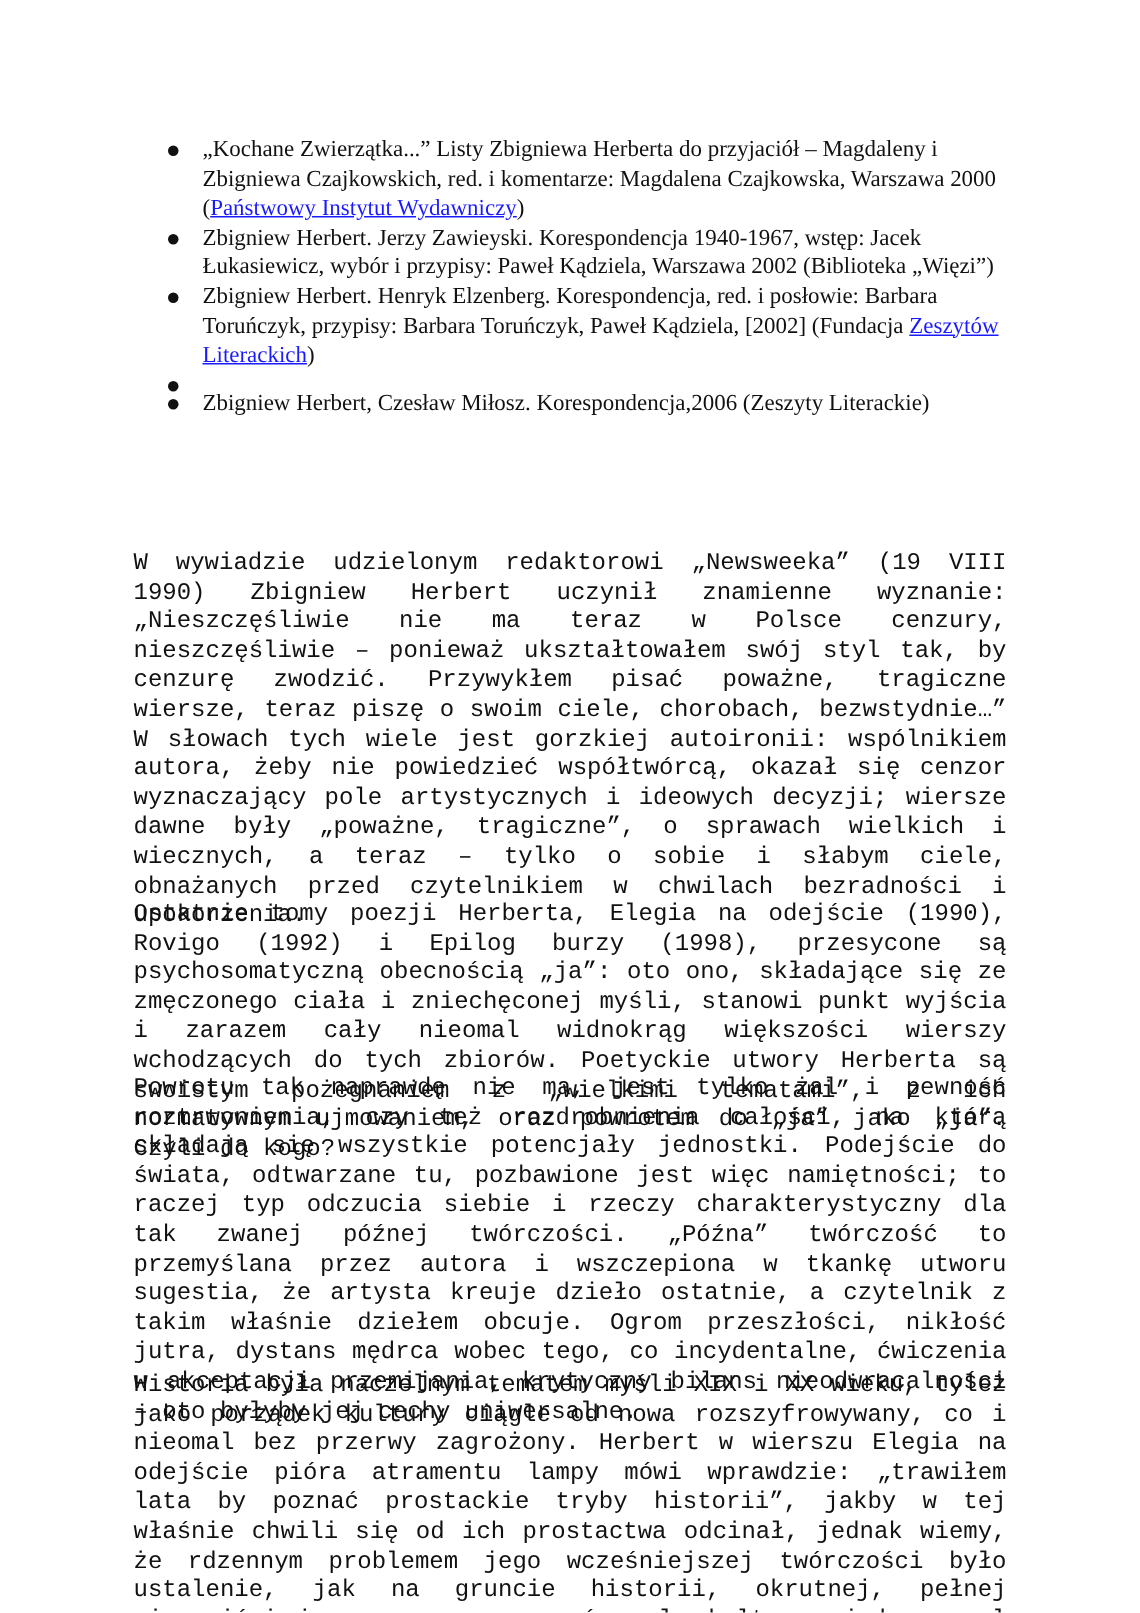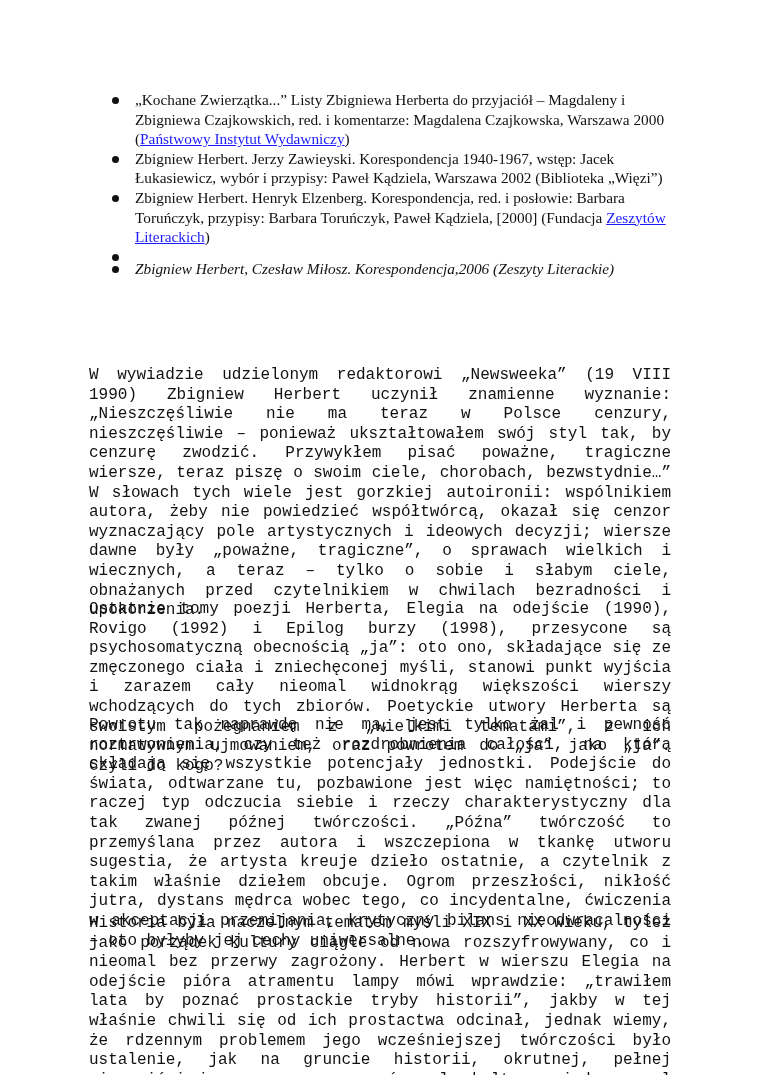--- a/index.html
+++ b/index.html
@@ -2,21 +2,21 @@
 <html><head>
 <meta charset="utf-8">
 <style>
   html, body { margin: 0; padding: 0; background: #ffffff; }
   body { width: 760px; height: 1075px; position: relative; overflow: hidden;
          font-family: "Liberation Serif", serif; color: #111; }
   .page { position: absolute; left: 0; top: 0; width: 760px; height: 803px; background: #fff; }
   ul.refs { position: absolute; left: 112px; top: 90px; width: 570px; margin: 0; padding: 0; list-style: none;
             font-size: 15.3px; line-height: 19.6px; }
   ul.refs li { position: relative; padding-left: 23px; margin: 0; }
-  ul.refs li.gap { margin-top: 12px; font-style: italic; }
+  ul.refs li.gap { margin-top: 12px; }
   ul.refs li .bullet { position: absolute; left: 0; top: 7px; width: 7px; height: 7px; border-radius: 50%; background: #111; }
   a.lnk { color: #1a1aff; text-decoration: underline; }
   .body-text { position: absolute; left: 89px; width: 582px; font-size: 16px; line-height: 19.6px;
                text-align: justify; margin: 0; font-family: Liberation Mono, monospace; }
   #p1 { top: 366px; }
   #p2 { top: 523px; }
   #p3 { top: 600px; }
   #p4 { top: 716px; }
   #p5 { top: 914px; }
 </style>
@@ -28,21 +28,21 @@
     <li>
       <span class="bullet"></span>
       <span>„Kochane Zwierzątka...” Listy Zbigniewa Herberta do przyjaciół – Magdaleny i Zbigniewa Czajkowskich, red. i komentarze: Magdalena Czajkowska, Warszawa 2000 (</span><a class="lnk" href="#">Państwowy Instytut Wydawniczy</a><span>)</span>
     </li>
     <li>
       <span class="bullet"></span>
       <span>Zbigniew Herbert. Jerzy Zawieyski. Korespondencja 1940-1967, wstęp: Jacek Łukasiewicz, wybór i przypisy: Paweł Kądziela, Warszawa 2002 (Biblioteka „Więzi”)</span>
     </li>
     <li>
       <span class="bullet"></span>
-      <span>Zbigniew Herbert. Henryk Elzenberg. Korespondencja, red. i posłowie: Barbara Toruńczyk, przypisy: Barbara Toruńczyk, Paweł Kądziela, [2000] (Fundacja </span><a class="lnk" href="#">Zeszytów Literackich</a><span>)</span>
+      <span>Zbigniew Herbert. Henryk Elzenberg. Korespondencja, red. i posłowie: Barbara Toruńczyk, przypisy: Barbara Toruńczyk, Paweł Kądziela, [2002] (Fundacja </span><a class="lnk" href="#">Zeszytów Literackich</a><span>)</span>
     </li>
     <li>
       <span class="bullet"></span>
     </li>
     <li class="gap">
       <span class="bullet"></span>
       <span>Zbigniew Herbert, Czesław Miłosz. Korespondencja,2006 (Zeszyty Literackie)</span>
     </li>
   </ul>
 

